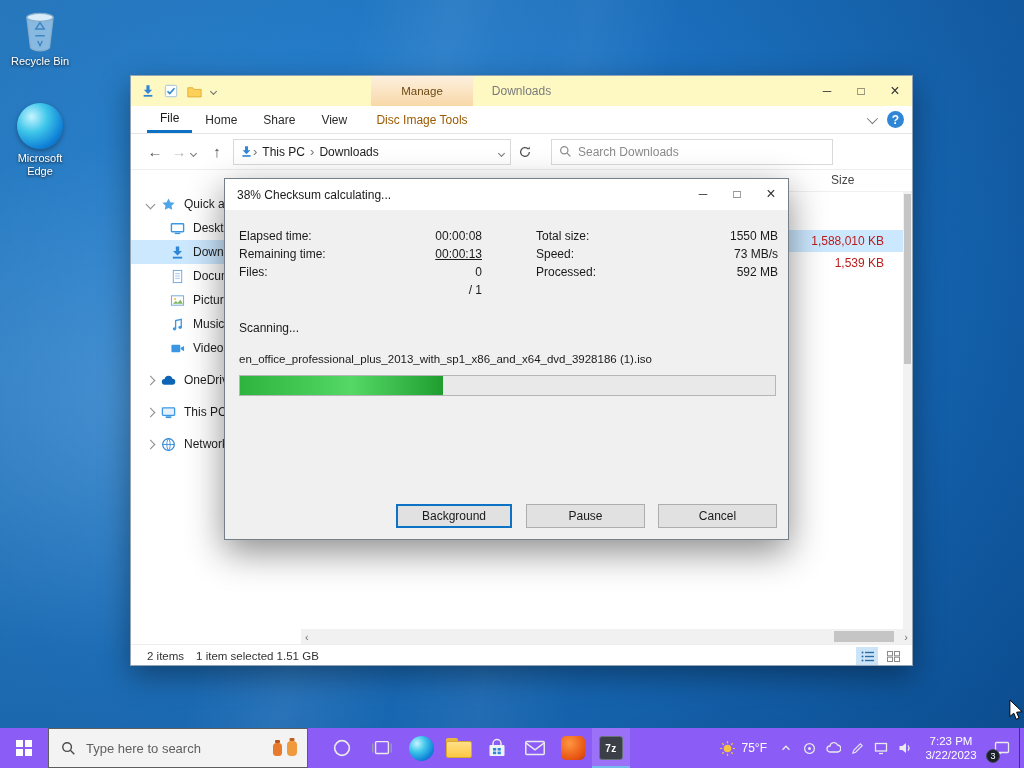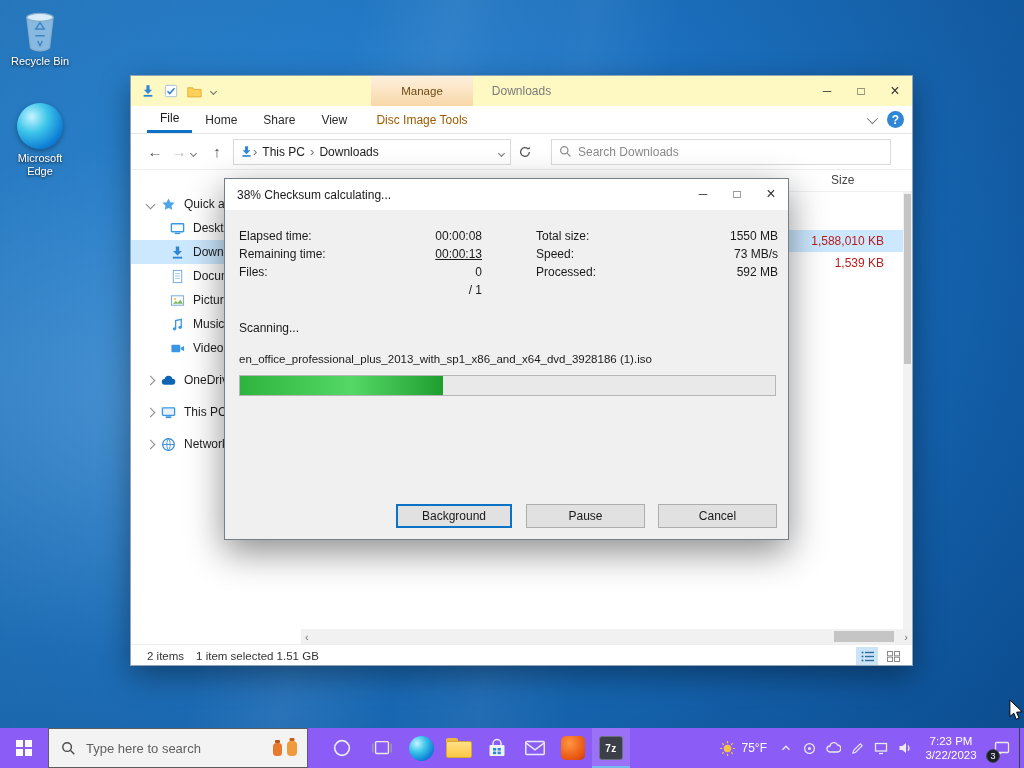--- a/index.html
+++ b/index.html
@@ -49,21 +49,21 @@
   .addrrow { height:36px; display:flex; align-items:center; padding:0 10px 0 12px; border-bottom:1px solid #eee; }
   .nav-glyph { width:24px; text-align:center; font-size:15px; color:#555; }
   .nav-glyph.disabled { color:#b9b9b9; }
   .nav-chev-sm { width:14px; }
   .nav-chev-sm .chev { margin:0; }
   .crumb-box { width:278px; height:26px; border:1px solid #d9d9d9; display:flex; align-items:center; padding:0 6px; margin-left:4px; background:#fff; }
   .crumb-box .seg { padding:0 5px; color:#222; }
   .crumb-sep { color:#777; font-size:13px; }
   .crumb-end { margin-left:auto; }
   .refresh-wrap { width:28px; display:flex; justify-content:center; }
-  .searchbox { width:340px; height:26px; border:1px solid #d9d9d9; display:flex; align-items:center; padding:0 7px; margin-left:12px; background:#fff; }
+  .searchbox { width:282px; height:26px; border:1px solid #d9d9d9; display:flex; align-items:center; padding:0 7px; margin-left:12px; background:#fff; }
   .searchbox input { border:none; outline:none; flex:1; font-size:12px; font-family:"Liberation Sans",sans-serif; color:#333; margin-left:6px; background:transparent; }
   .searchbox input::placeholder { color:#8b8b8b; }
 
   .win-main { display:flex; height:459px; position:relative; }
   .sidebar { width:170px; padding-top:22px; flex-shrink:0; }
   .side-item { height:24px; display:flex; align-items:center; padding-left:16px; font-size:12px; color:#1e1e1e; }
   .side-item.child { padding-left:39px; }
   .side-item.selected { background:#cce8ff; }
   .side-item.gap { margin-top:8px; }
   .si-label { margin-left:8px; white-space:nowrap; }

